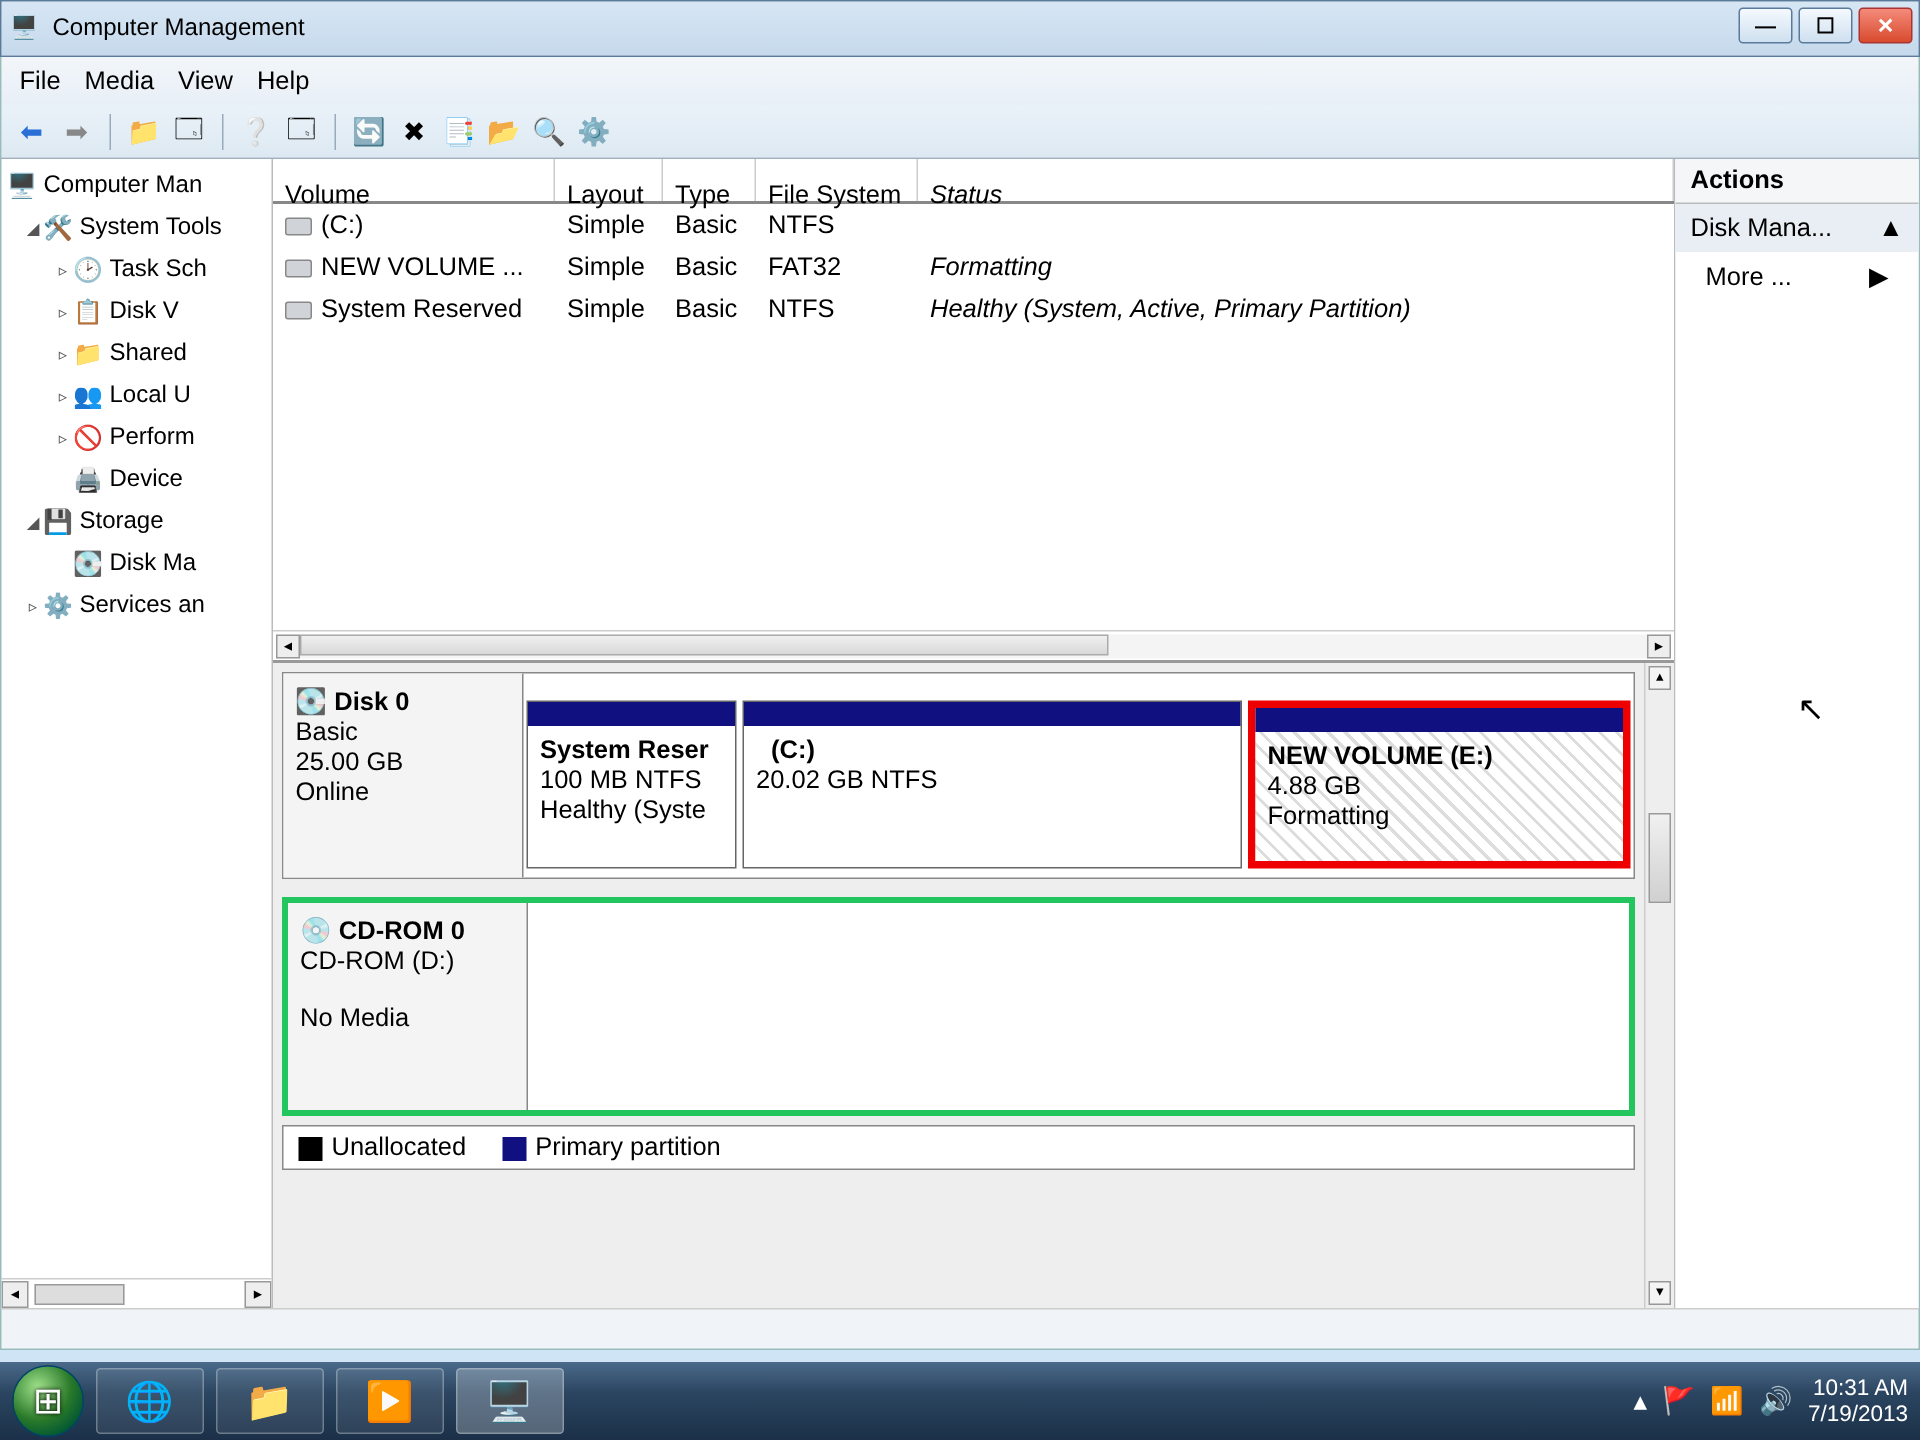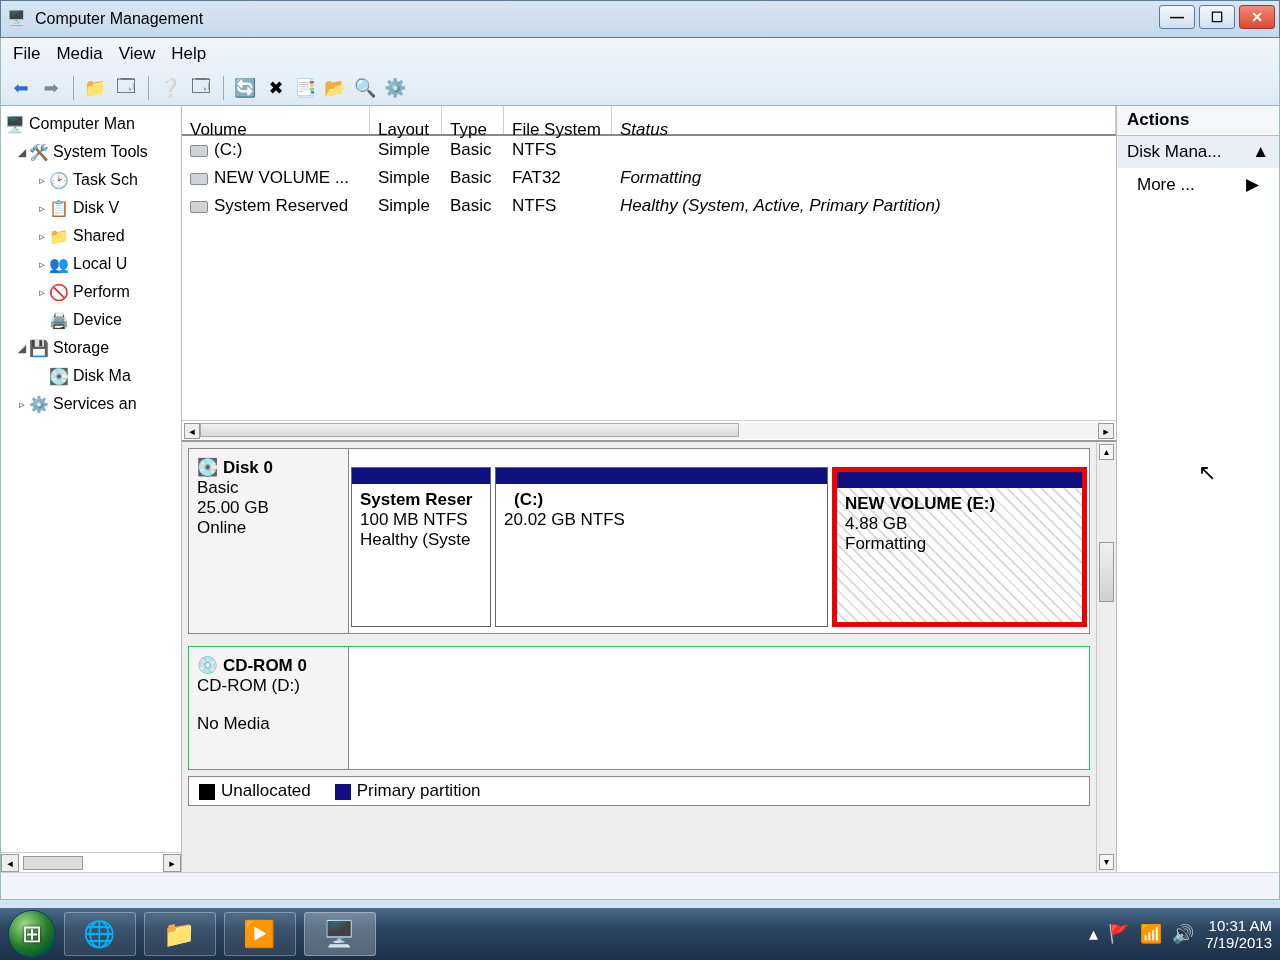--- a/index.html
+++ b/index.html
@@ -63,21 +63,21 @@
 .disk-row { display:flex; background:#fff; border:1px solid #888; margin:6px;}
 .disk-info { width:160px; padding:8px; font-size:17px; border-right:1px solid #888; background:#f4f4f4;}
 .disk-info .dname{font-weight:bold;}
 .part-row { flex:1; display:flex; padding:16px 0 4px 0;}
 .part-box { border:1px solid #666; margin:2px; display:flex; flex-direction:column; background:#fff;}
 .part-header { height:16px; background:#101080;}
 .part-body { padding:6px 8px; font-size:17px; flex:1; overflow:hidden;}
 .part-body .pname{font-weight:bold;}
 .part-box.highlight{ border:5px solid #e00; }
 .part-box.hatch .part-body { background: repeating-linear-gradient(45deg,#fff,#fff 6px,#ddd 6px,#ddd 8px);}
-.cdrom-row { display:flex; background:#fff; border:1px solid #22c55e; margin:6px; height:124px;}
+.cdrom-row { display:flex; background:#fff; border:4px solid #22c55e; margin:6px; height:146px;}
 .legend { background:#fff; border:1px solid #888; margin:0 6px 6px 6px; padding:4px 10px; font-size:17px; display:flex; align-items:center; gap:24px;}
 .legend .sw{display:inline-block;width:16px;height:16px;margin-right:6px;vertical-align:middle;}
 .vscroll-disk { width:20px; background:#eee; border-left:1px solid #ccc; display:flex; flex-direction:column; padding:2px; gap:2px;}
 .vscroll-disk .sbtn{height:16px;border:1px solid #999;background:#f4f4f4;font-size:10px;text-align:center;line-height:14px;}
 .vscroll-disk .thumb{flex:0 0 60px; background:linear-gradient(#f0f0f0,#d0d0d0); border:1px solid #999; margin-top:80px;}
 
 .actions-pane { width:162px; background:#fff; display:flex; flex-direction:column;}
 .actions-hdr { height:30px; border-bottom:1px solid #bbb; font-weight:bold; font-size:17px; padding:4px 10px; background:#f4f6f8;}
 .actions-item { padding:6px 10px; font-size:17px; display:flex; align-items:center; justify-content:space-between; background:#e8eef4;}
 .actions-sub { padding:6px 20px; font-size:17px; display:flex; justify-content:space-between; align-items:center;}
@@ -234,21 +234,21 @@
     <div class="hscroll">
       <div class="sbtn">◂</div>
       <div class="track">
           <div class="thumb"></div>
         </div>
       <div class="sbtn">▸</div>
     </div>
 
     <div class="disk-area">
       <div class="disk-col">
-        <div class="disk-row" style="height:186px">
+        <div class="disk-row" style="height:138px">
           <div class="disk-info">
             <div>💽 <span class="dname">Disk 0</span></div>
             <div>Basic</div>
             <div>25.00 GB</div>
             <div>Online</div>
           </div>
           <div class="part-row">
             <div class="part-box" style="width:140px">
               <div class="part-header"></div>
               <div class="part-body">

